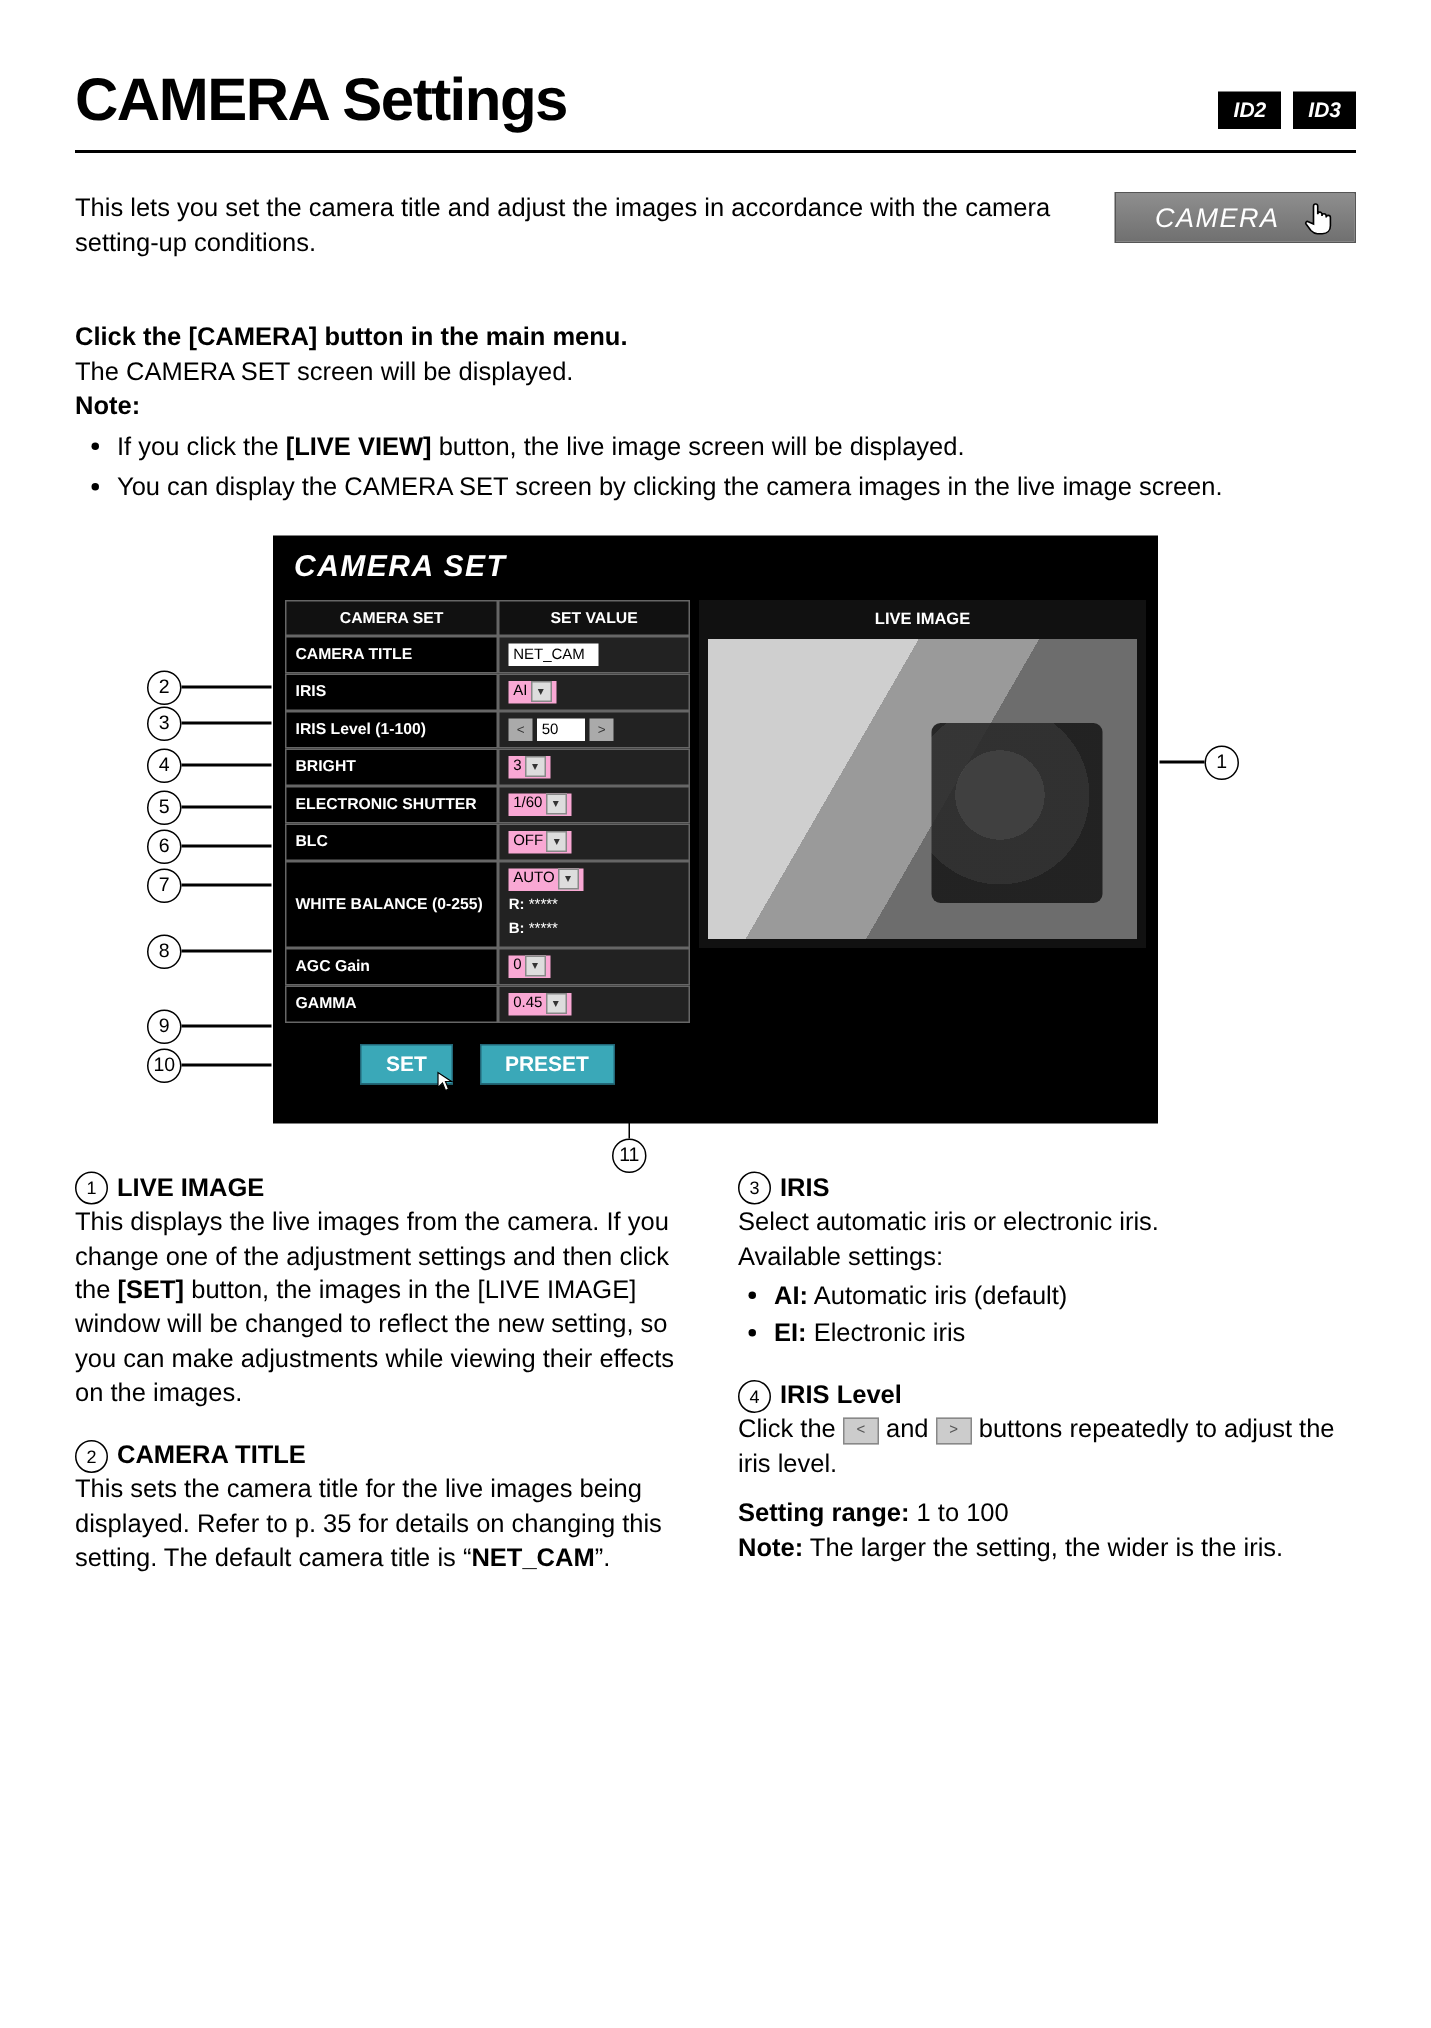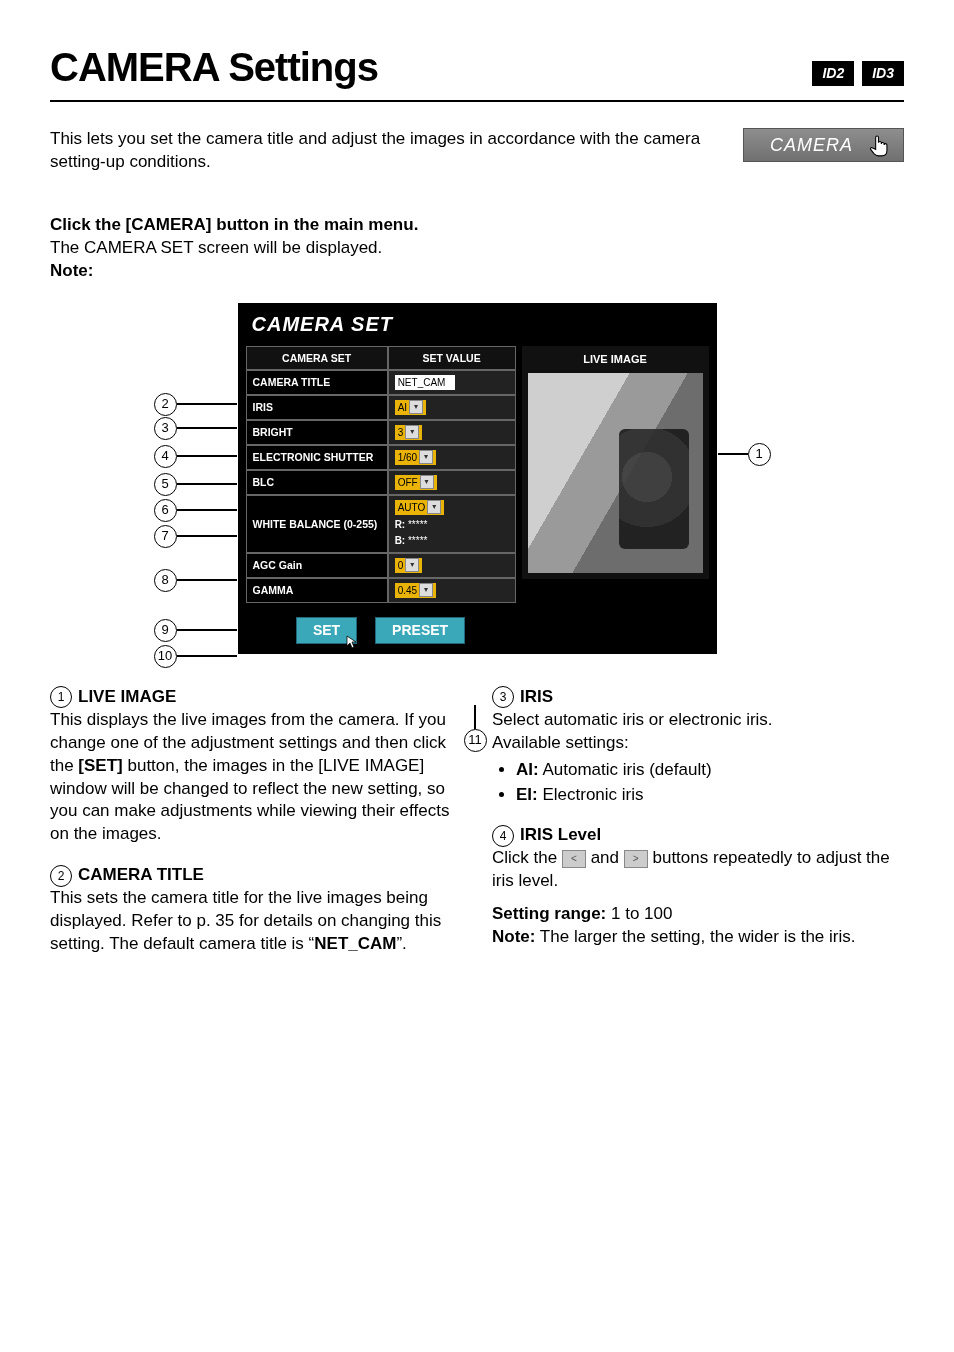--- a/index.html
+++ b/index.html
@@ -75,23 +75,23 @@
     display: flex;
     justify-content: center;
     margin: 20px 0 28px 0;
     clear: both;
     position: relative;
   }
   .screenshot-inner {
     position: relative;
   }
   .camera-set-window {
-    width: 479px;
+    width: 590px;
     background: #000;
-    padding-bottom: 2px;
+    padding-bottom: 18px;
   }
   .cs-title {
     color:#fff;
     font-style: italic;
     font-weight: bold;
     padding: 8px 14px;
     font-size: 20px;
     letter-spacing: 1px;
   }
   .cs-content {
@@ -124,21 +124,21 @@
     background:#fff;
     color:#000;
     font-size:10px;
     padding:0 3px;
     height:15px;
     line-height:15px;
     display:inline-block;
     min-width:54px;
   }
   .cs-sel {
-    background:#eab308;
+    background:#f9a8d4;
     color:#000;
     font-size:10px;
     height:15px;
     display:inline-flex;
     align-items:center;
     padding:0 3px;
     gap:2px;
   }
   .cs-sel .chev { width:12px; height:12px; background:#ddd; border:1px solid #888; display:inline-flex; align-items:center; justify-content:center; font-size:8px; color:#333;}
   .cs-arrow {
@@ -253,20 +253,26 @@
   </div>
 
   <p class="intro">This lets you set the camera title and adjust the images in accordance with the camera setting-up conditions.</p>
 
   <div class="instruction">
     <div>
       <span class="strong-inline" style="font-weight:bold">Click the </span><span class="strong-inline" style="font-weight:bold">[CAMERA]</span><span class="strong-inline" style="font-weight:bold"> button in the main menu.</span>
     </div>
     <div>The CAMERA SET screen will be displayed.</div>
     <div class="note-label">Note:</div>
+    <ul class="notes">
+      <li>
+        <span>If you click the </span><span class="strong-inline" style="font-weight:bold">[LIVE VIEW]</span><span> button, the live image screen will be displayed.</span>
+      </li>
+      <li>You can display the CAMERA SET screen by clicking the camera images in the live image screen.</li>
+    </ul>
   </div>
 
   <div class="screenshot-wrap">
     <div class="screenshot-inner">
 
       <div class="callout left" style="top:90px;">
           <span class="call-num">2</span>
           <span class="call-line"></span>
         </div>
       <div class="callout left" style="top:114px;">
@@ -300,21 +306,21 @@
       <div class="callout left" style="top:342px;">
           <span class="call-num">10</span>
           <span class="call-line"></span>
         </div>
 
       <div class="callout right" style="top:140px;">
           <span class="call-num">1</span>
           <span class="call-line"></span>
         </div>
 
-      <div class="callout bottom" style="left:226px; top:402px;">
+      <div class="callout bottom" style="left:226px; top:378px;">
           <span class="call-line"></span>
           <span class="call-num">11</span>
         </div>
 
       <div class="camera-set-window">
         <div class="cs-title">CAMERA SET</div>
         <div class="cs-content">
           <div class="cs-table">
             <div class="cs-headrow">
               <div class="cs-cell-label">CAMERA SET</div>
@@ -327,20 +333,28 @@
                 </div>
             </div>
             <div class="cs-row">
               <div class="cs-cell-label">IRIS</div>
               <div class="cs-cell-value">
                   <span class="cs-sel">
                     <span>AI</span>
                     <span class="chev">▾</span>
                   </span>
                 </div>
+            </div>
+            <div class="cs-row">
+              <div class="cs-cell-label">IRIS Level (1-100)</div>
+              <div class="cs-cell-value">
+                <span class="cs-arrow">&lt;</span>
+                <span class="cs-input" style="min-width:26px">50</span>
+                <span class="cs-arrow">&gt;</span>
+              </div>
             </div>
             <div class="cs-row">
               <div class="cs-cell-label">BRIGHT</div>
               <div class="cs-cell-value">
                   <span class="cs-sel">
                     <span>3</span>
                     <span class="chev">▾</span>
                   </span>
                 </div>
             </div>

